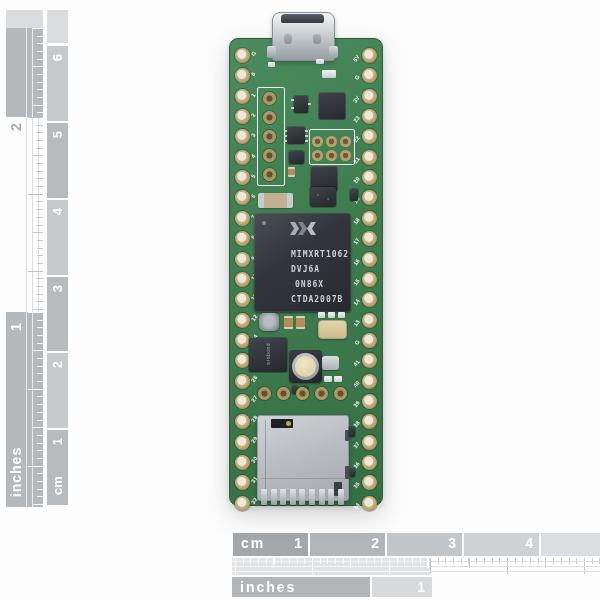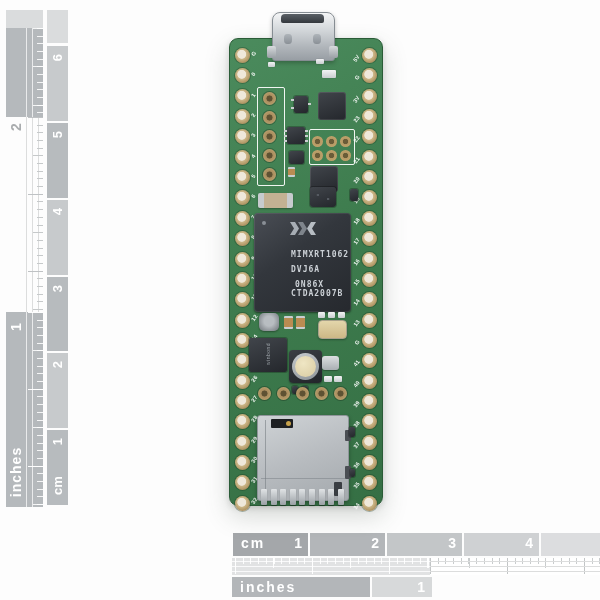--- a/index.html
+++ b/index.html
@@ -315,21 +315,21 @@
     <div class="chip">
       <div class="abs" style="left:8px;top:8px;width:4px;height:4px;border-radius:50%;background:#8a8f96;"></div>
       <svg width="26" height="13" viewBox="0 0 26 13" style="position:absolute;left:36px;top:9px;">
         <polygon points="0,0 5,0 9,6.5 5,13 0,13 4,6.5" fill="#a7adb4"></polygon>
         <polygon points="8,0 13,0 17,6.5 13,13 8,13 12,6.5" fill="#7f858c"></polygon>
         <polygon points="21,0 26,0 22,6.5 26,13 21,13 17,6.5" fill="#b7bdc3"></polygon>
       </svg>
       <div class="chiptxt" style="top:38px;">MIMXRT1062</div>
       <div class="chiptxt" style="top:53px;">DVJ6A</div>
       <div class="chiptxt" style="top:68px;padding-left:28px;">0N86X</div>
-      <div class="chiptxt" style="top:77px;">CTDA2007B</div>
+      <div class="chiptxt" style="top:83px;">CTDA2007B</div>
     </div>
 
     <div class="abs" style="left:29px;top:274px;width:20px;height:18px;border-radius:5px;
          background:radial-gradient(circle at 50% 45%,#b8bdc1 0 35%,#8f9499 70%,#6f747a 100%);box-shadow:0 1px 2px rgba(0,0,0,.35);"></div>
     <div class="smd-tan" style="left:54px;top:277px;width:9px;height:13px;"></div>
     <div class="smd-tan" style="left:66px;top:277px;width:9px;height:13px;"></div>
     <div class="smd-white" style="left:88px;top:273px;width:7px;height:6px;"></div>
     <div class="smd-white" style="left:98px;top:273px;width:7px;height:6px;"></div>
     <div class="smd-white" style="left:108px;top:273px;width:7px;height:6px;"></div>
     <div class="abs" style="left:88px;top:281px;width:27px;height:17px;border-radius:4px;

